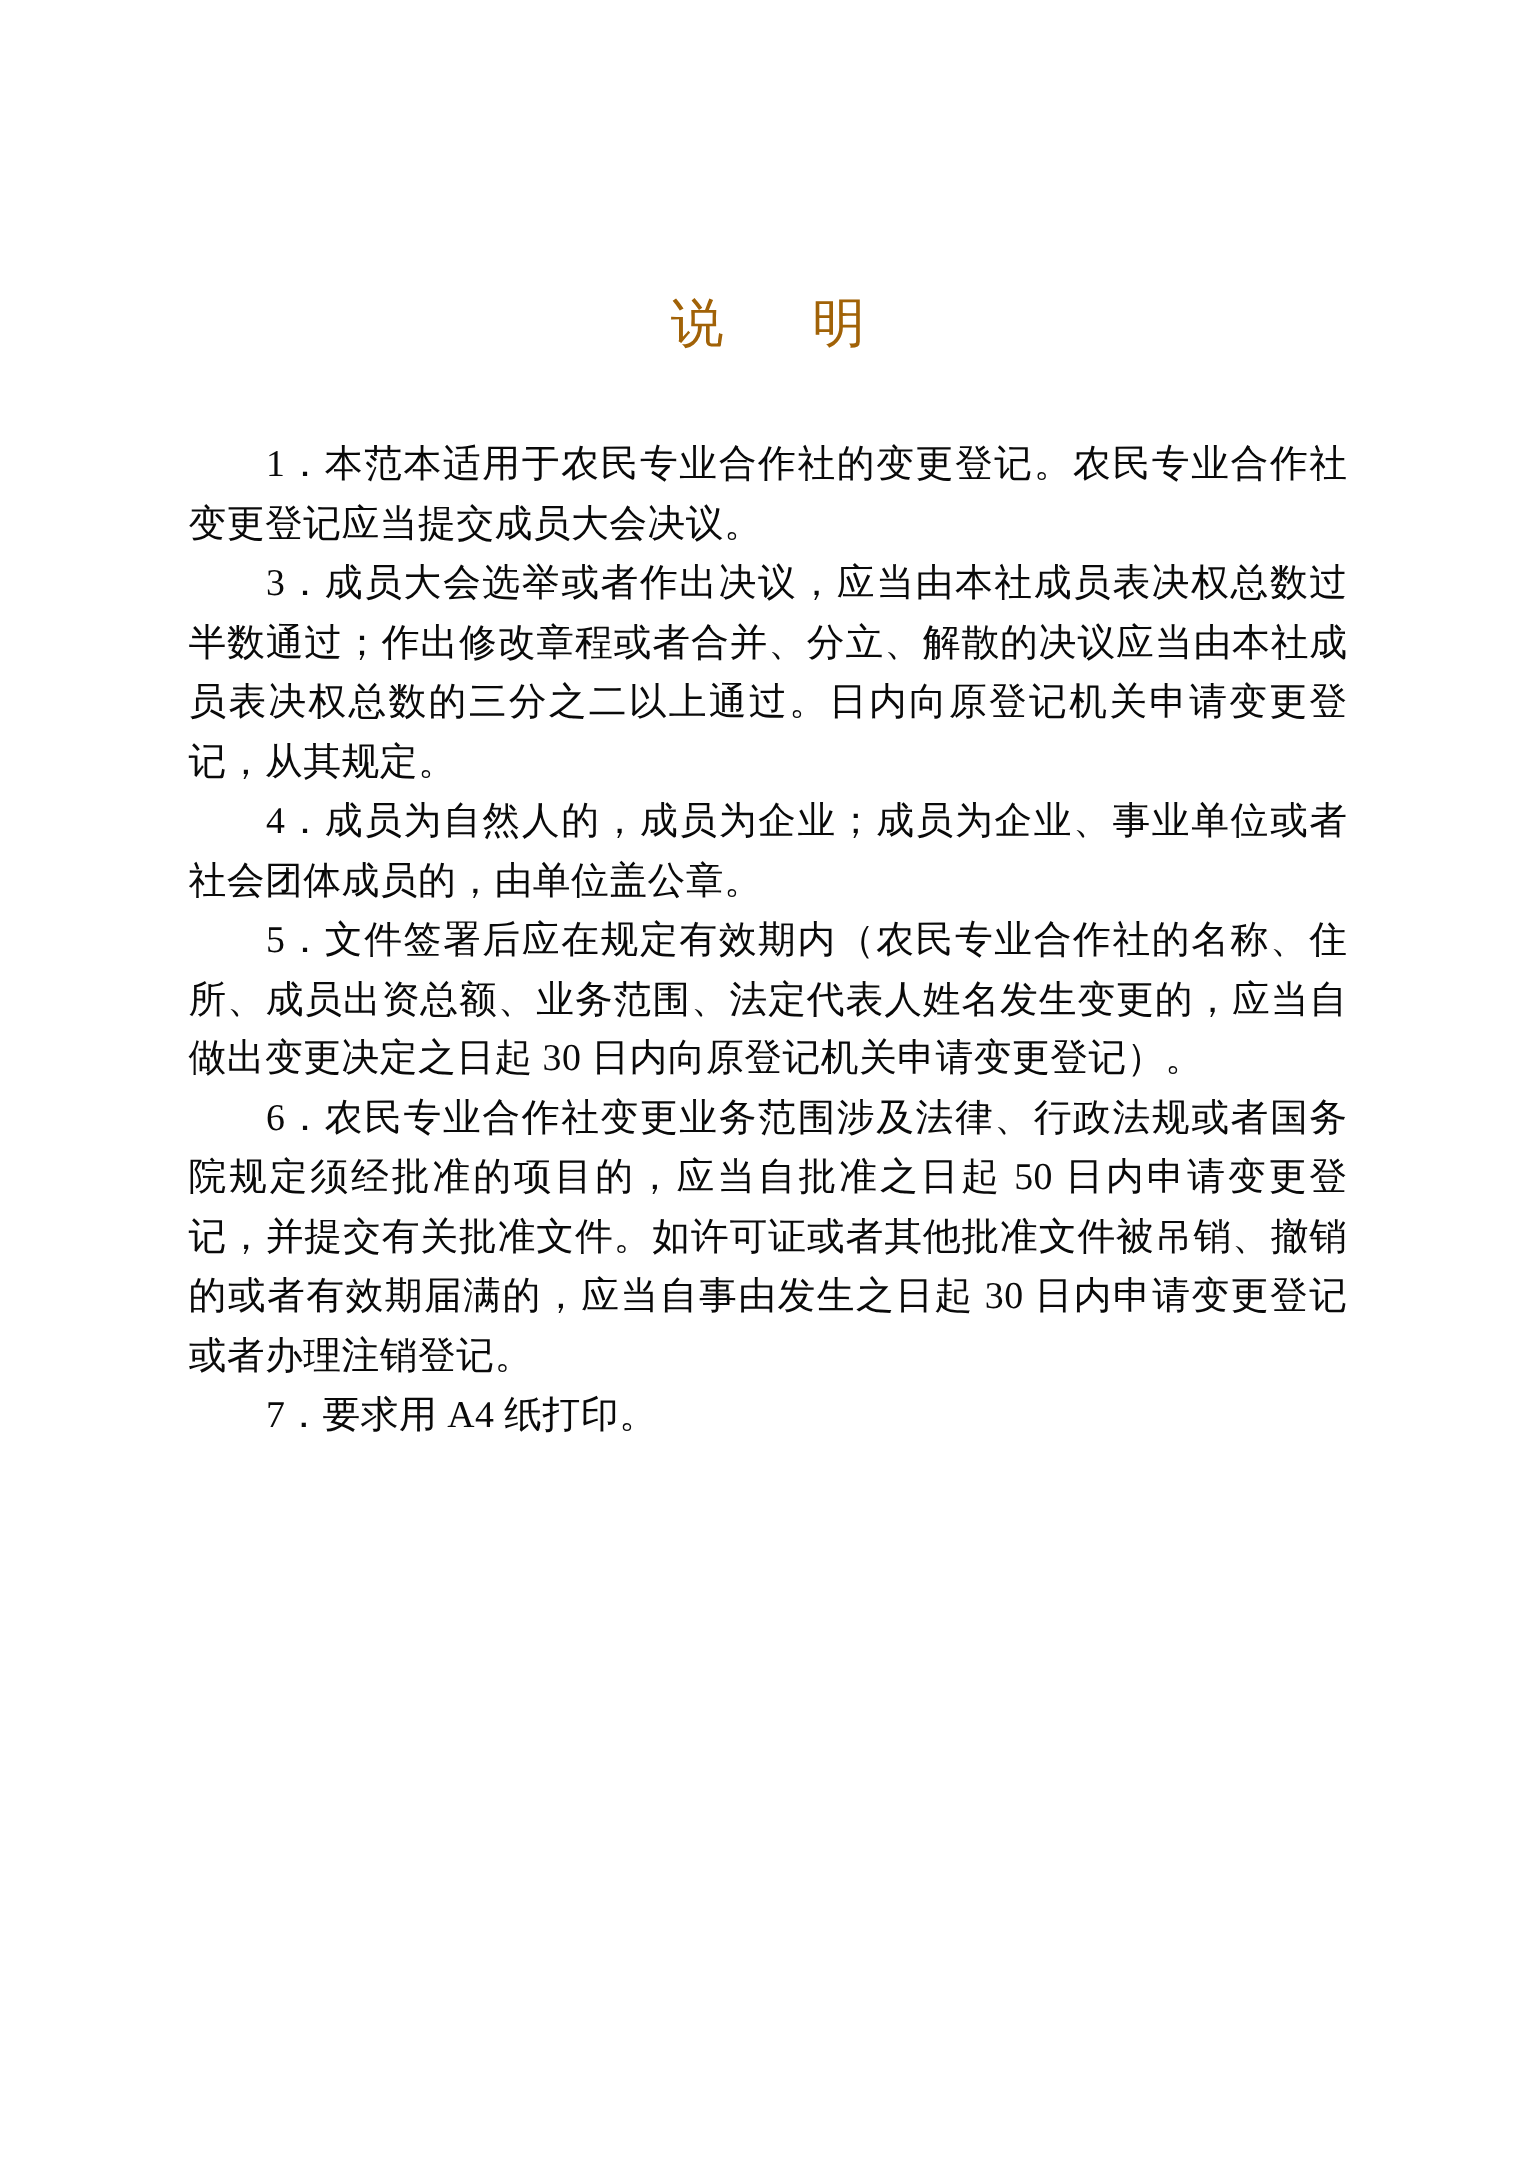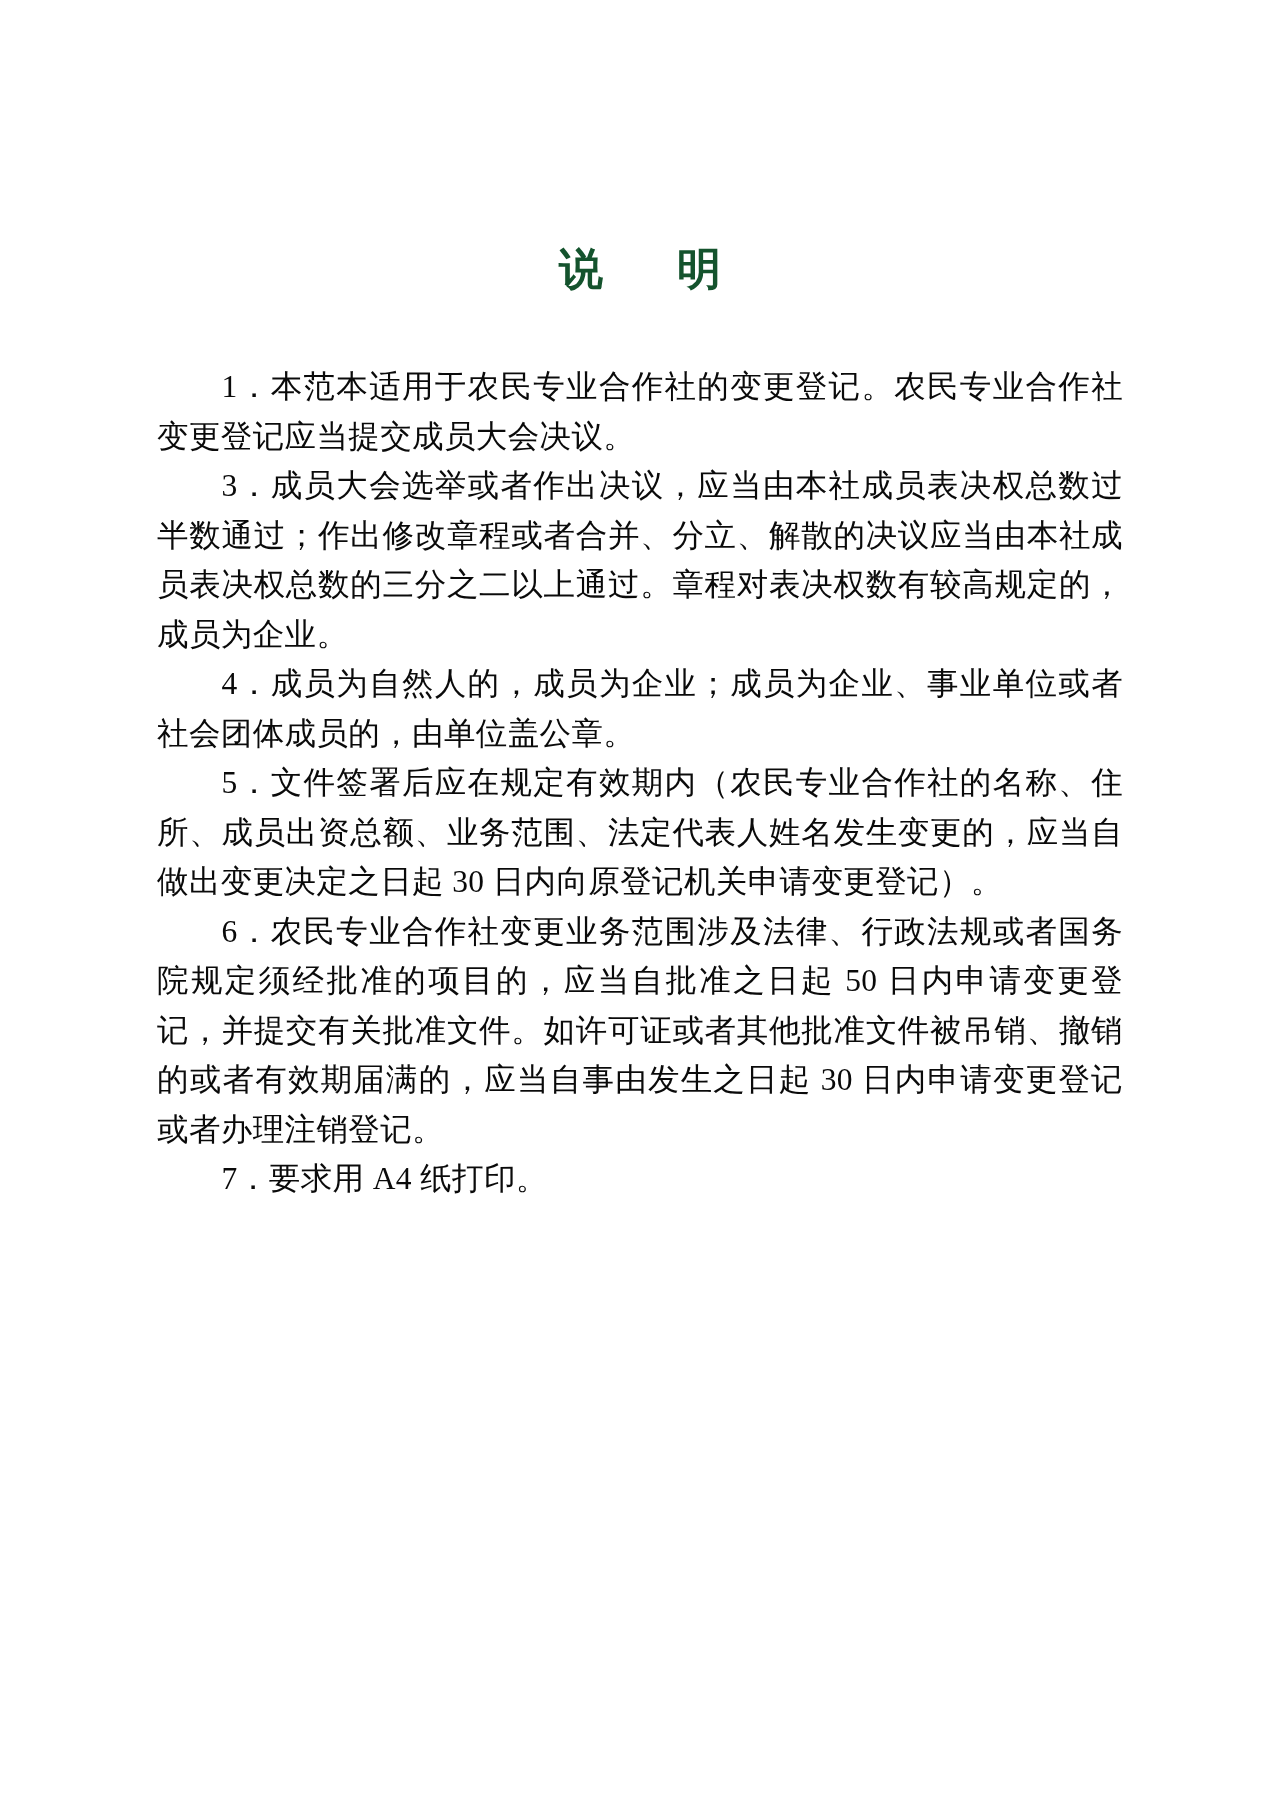--- a/index.html
+++ b/index.html
@@ -24,27 +24,27 @@
   .page-body {
     position: absolute;
     left: 145px;
     top: 0;
     width: 990px;
   }
   .doc-title {
     margin: 0;
     padding: 0;
     text-align: center;
-    font-weight: bold;
+    font-weight: normal;
     font-size: 44px;
     line-height: 1;
     letter-spacing: 0.34em;
     text-indent: 0.34em;
     padding-top: 248px;
-    color: #14532d;
+    color: #a16207;
   }
   .notes-list {
     margin: 12px;
     padding: 0;
     list-style: none;
     padding-top: 58px;
   }
   .note-item {
     margin: 0 0 0 0;
     padding: 0;
@@ -74,21 +74,21 @@
     <h1 class="doc-title">说　明</h1>
 
     <ol class="notes-list">
 
       <li class="note-item">
         <span class="note-num">1．</span><span class="note-text">本范本适用于农民专业合作社的变更登记。农民专业合作社变更登记应当提交成员大会决议。</span>
       </li>
 
 
       <li class="note-item">
-        <span class="note-num">3．</span><span class="note-text">成员大会选举或者作出决议，应当由本社成员表决权总数过半数通过；作出修改章程或者合并、分立、解散的决议应当由本社成员表决权总数的三分之二以上通过。章程对表决权数有较高规定的，成员为企业。</span>
+        <span class="note-num">3．</span><span class="note-text">成员大会选举或者作出决议，应当由本社成员表决权总数过半数通过；作出修改章程或者合并、分立、解散的决议应当由本社成员表决权总数的三分之二以上通过。日内向原登记机关申请变更登记，从其规定。</span>
       </li>
 
       <li class="note-item">
         <span class="note-num">4．</span><span class="note-text">成员为自然人的，成员为企业；成员为企业、事业单位或者社会团体成员的，由单位盖公章。</span>
       </li>
 
       <li class="note-item">
         <span class="note-num">5．</span><span class="note-text">文件签署后应在规定有效期内（农民专业合作社的名称、住所、成员出资总额、业务范围、法定代表人姓名发生变更的，应当自做出变更决定之日起 30 日内向原登记机关申请变更登记）。</span>
       </li>
 

